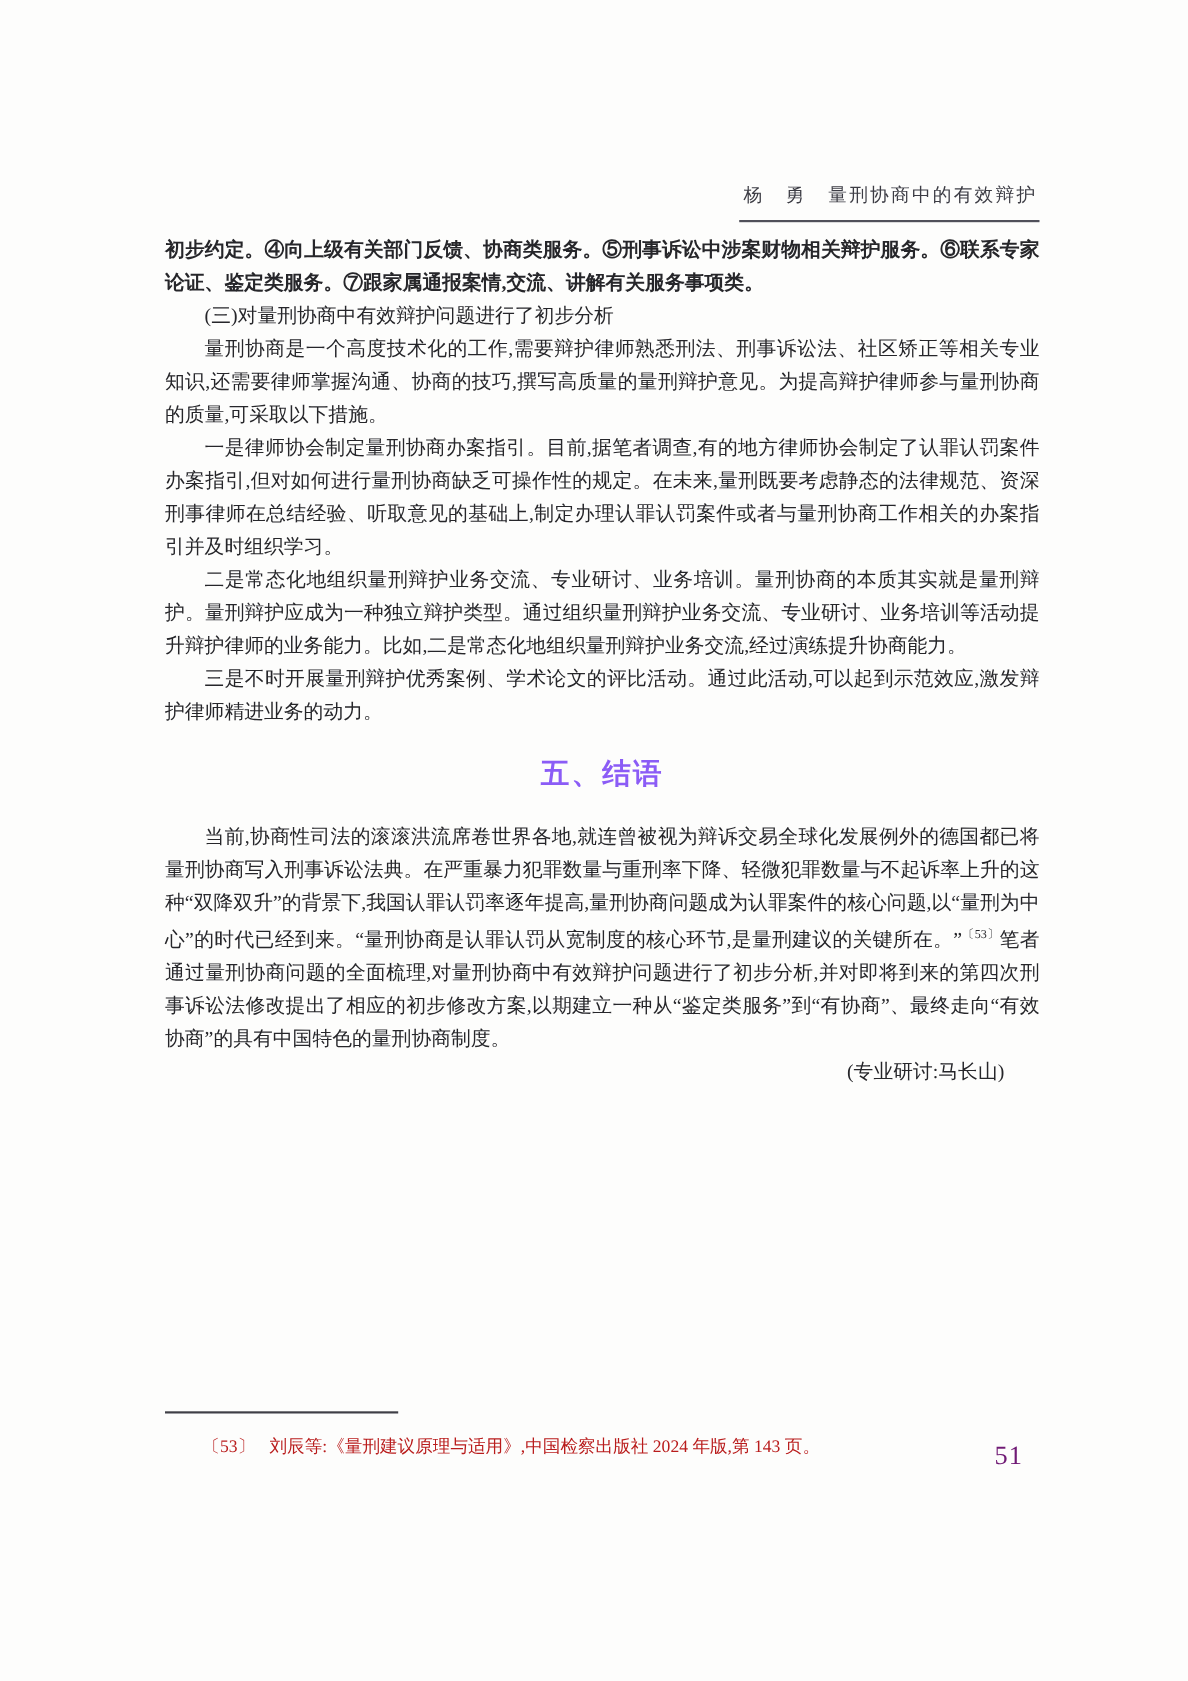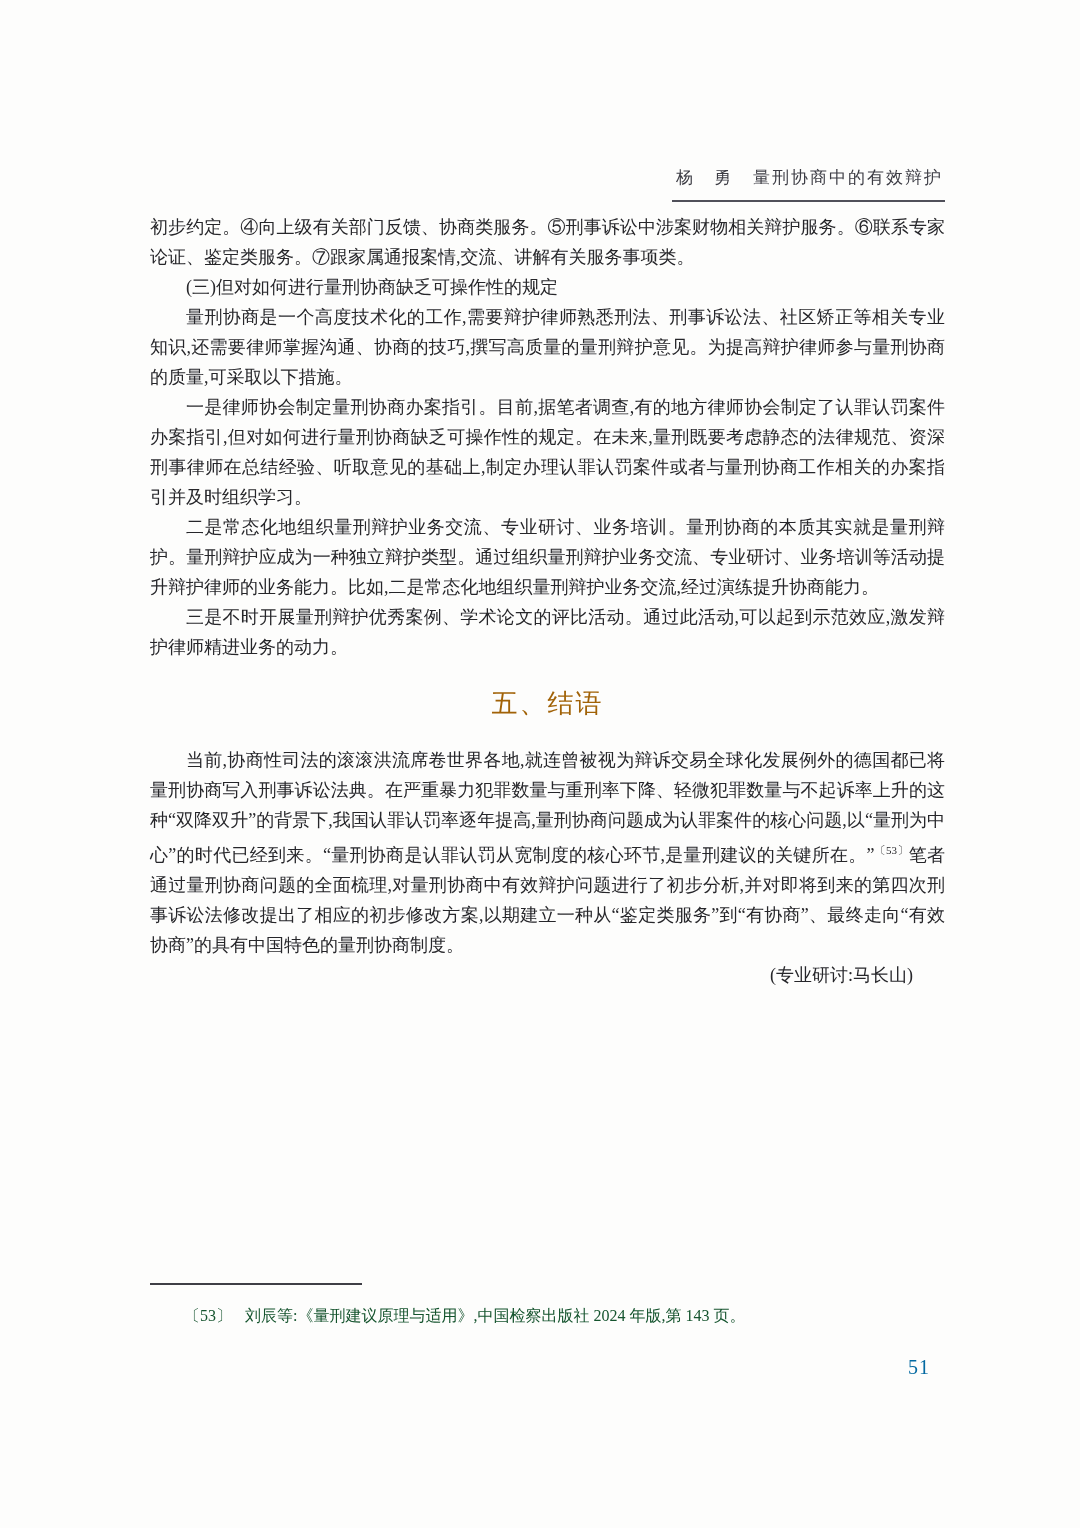--- a/index.html
+++ b/index.html
@@ -18,54 +18,54 @@
     font-size:17px; letter-spacing:2px; color:#3c3c44; white-space:nowrap;
   }
   .running-author { margin-right:20px; }
   
   .content {
     position:absolute; left:150px; top:212px; width:795px;
     font-size:18px; line-height:30px;
     text-align:justify; text-justify:inter-ideograph;
   }
   .content p { margin:0; text-indent:2em; }
-  .content p.noindent { text-indent:0; }
+  .content p.noindent { text-indent:0;font-weight:bold; }
   .section-heading {
-    font-size:26px; font-weight:400; text-align:center; text-indent:0;
-    margin:22px 0 21px 0; line-height:40px; letter-spacing:2px; color:#a16207;
+    font-size:26px; font-weight:700; text-align:center; text-indent:0;
+    margin:22px 0 21px 0; line-height:40px; letter-spacing:2px; color:#8b5cf6;
   }
   .fnref { font-size:11px; vertical-align:7px; letter-spacing:0; }
   .editor { text-align:right; text-indent:0 !important; padding-right:32px; }
   
   .footnote-block { position:absolute; left:150px; top:1283px; width:795px; }
   .footnote-rule { width:212px; height:0; border-top:2px solid #3f3f46; }
   .footnote {
     margin:18px 0 0 0; padding-left:34px;
-    font-size:16px; line-height:26px; color:#14532d; text-align:left;
+    font-size:16px; line-height:26px; color:#b91c1c; text-align:left;
   }
   .fn-marker { margin-right:13px; }
   .page-number {
-    position:absolute; right:150px; top:1356px;
-    font-size:20px; color:#0369a1; letter-spacing:1px;
+    position:absolute; right:150px; top:1311px;
+    font-size:24px; color:#701a75; letter-spacing:1px;
   }
 </style>
 </head>
 <body>
 
 <div class="page">
 
   <header class="page-header">
     <div class="header-inner">
       <span class="running-author">杨　勇</span><span class="running-title">量刑协商中的有效辩护</span>
     </div>
   </header>
 
   <main class="content">
     <p class="noindent">初步约定。④向上级有关部门反馈、协商类服务。⑤刑事诉讼中涉案财物相关辩护服务。⑥联系专家论证、鉴定类服务。⑦跟家属通报案情,交流、讲解有关服务事项类。</p>
-    <p>(三)但对如何进行量刑协商缺乏可操作性的规定</p>
+    <p>(三)对量刑协商中有效辩护问题进行了初步分析</p>
     <p>量刑协商是一个高度技术化的工作,需要辩护律师熟悉刑法、刑事诉讼法、社区矫正等相关专业知识,还需要律师掌握沟通、协商的技巧,撰写高质量的量刑辩护意见。为提高辩护律师参与量刑协商的质量,可采取以下措施。</p>
     <p>一是律师协会制定量刑协商办案指引。目前,据笔者调查,有的地方律师协会制定了认罪认罚案件办案指引,但对如何进行量刑协商缺乏可操作性的规定。在未来,量刑既要考虑静态的法律规范、资深刑事律师在总结经验、听取意见的基础上,制定办理认罪认罚案件或者与量刑协商工作相关的办案指引并及时组织学习。</p>
     <p>二是常态化地组织量刑辩护业务交流、专业研讨、业务培训。量刑协商的本质其实就是量刑辩护。量刑辩护应成为一种独立辩护类型。通过组织量刑辩护业务交流、专业研讨、业务培训等活动提升辩护律师的业务能力。比如,二是常态化地组织量刑辩护业务交流,经过演练提升协商能力。</p>
     <p>三是不时开展量刑辩护优秀案例、学术论文的评比活动。通过此活动,可以起到示范效应,激发辩护律师精进业务的动力。</p>
 
     <h2 class="section-heading">五、结语</h2>
 
     <p><span>当前,协商性司法的滚滚洪流席卷世界各地,就连曾被视为辩诉交易全球化发展例外的德国都已将量刑协商写入刑事诉讼法典。在严重暴力犯罪数量与重刑率下降、轻微犯罪数量与不起诉率上升的这种“双降双升”的背景下,我国认罪认罚率逐年提高,量刑协商问题成为认罪案件的核心问题,以“量刑为中心”的时代已经到来。“量刑协商是认罪认罚从宽制度的核心环节,是量刑建议的关键所在。”</span><sup class="fnref">〔53〕</sup><span>笔者通过量刑协商问题的全面梳理,对量刑协商中有效辩护问题进行了初步分析,并对即将到来的第四次刑事诉讼法修改提出了相应的初步修改方案,以期建立一种从“鉴定类服务”到“有协商”、最终走向“有效协商”的具有中国特色的量刑协商制度。</span></p>
     <p class="editor">(专业研讨:马长山)</p>
   </main>

